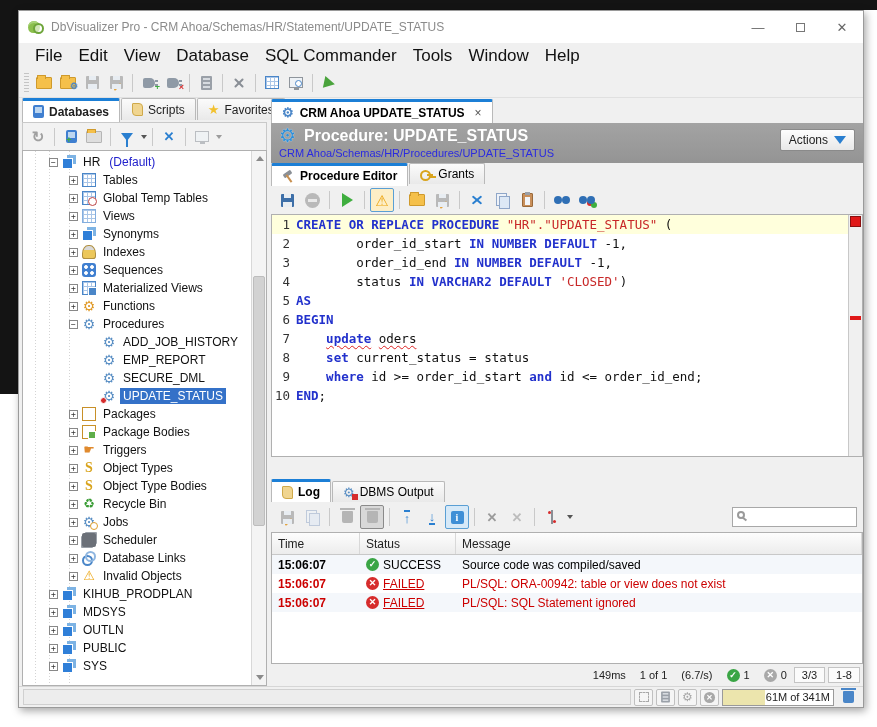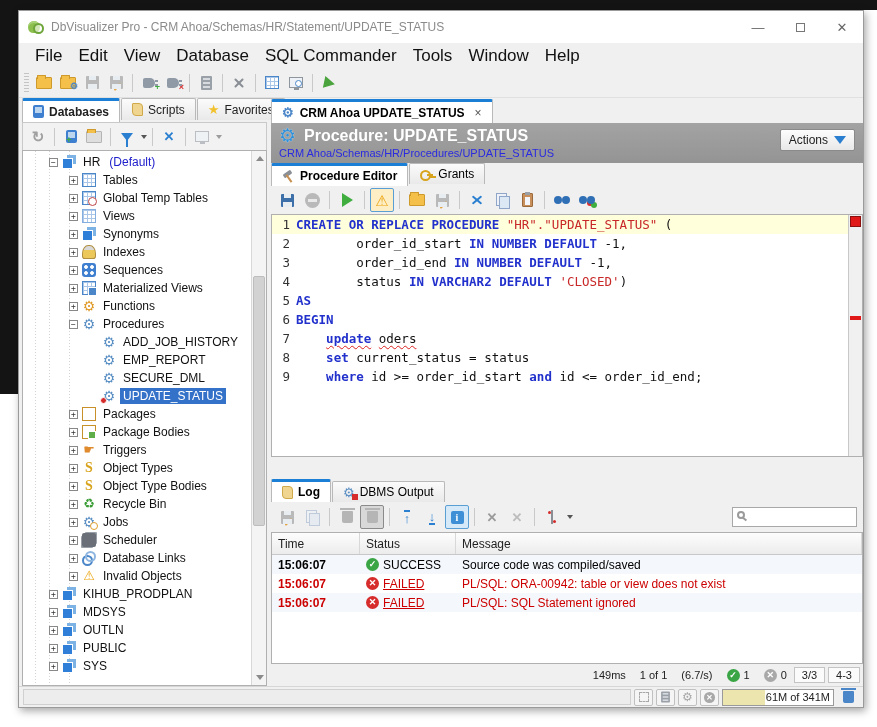--- a/index.html
+++ b/index.html
@@ -601,20 +601,21 @@
         <div class="code-area" id="code">
             <div class="cl hl"><span class="ln">1</span><span class="ct"><span class="k">CREATE OR REPLACE PROCEDURE </span><span class="s">"HR"."UPDATE_STATUS"</span><span class="p"> (</span></span></div>
             <div class="cl"><span class="ln">2</span><span class="ct"><span class="p">        order_id_start </span><span class="k">IN NUMBER DEFAULT</span><span class="p"> -1,</span></span></div>
             <div class="cl"><span class="ln">3</span><span class="ct"><span class="p">        order_id_end </span><span class="k">IN NUMBER DEFAULT</span><span class="p"> -1,</span></span></div>
             <div class="cl"><span class="ln">4</span><span class="ct"><span class="p">        status </span><span class="k">IN VARCHAR2 DEFAULT</span><span class="p"> </span><span class="s">'CLOSED'</span><span class="p">)</span></span></div>
             <div class="cl"><span class="ln">5</span><span class="ct"><span class="k">AS</span></span></div>
             <div class="cl"><span class="ln">6</span><span class="ct"><span class="k">BEGIN</span></span></div>
             <div class="cl"><span class="ln">7</span><span class="ct"><span class="p">    </span><span class="k u">update</span><span class="p"> </span><span class="p u">oders</span></span></div>
             <div class="cl"><span class="ln">8</span><span class="ct"><span class="p">    </span><span class="k">set</span><span class="p"> current_status = status</span></span></div>
             <div class="cl"><span class="ln">9</span><span class="ct"><span class="p">    </span><span class="k">where</span><span class="p"> id &gt;= order_id_start </span><span class="k">and</span><span class="p"> id &lt;= order_id_end;</span></span></div>
+            <div class="cl"><span class="ln">10</span><span class="ct"><span class="k">END</span><span class="p">;</span></span></div>
           </div>
         <div class="err-stripe">
           <span class="err-top"></span>
           <span class="err-mark"></span>
         </div>
       </div>
 
       <div class="ed-status">
         <span class="stbox">1:1 [1]</span>
         <span class="stbox">INS</span>
@@ -720,21 +721,21 @@
         <span class="lf-cell">(6.7/s)</span>
         <span class="lf-cell">
           <span class="okcirc">✓</span>
           <span>1</span>
         </span>
         <span class="lf-cell">
           <span class="xcirc gray">✕</span>
           <span>0</span>
         </span>
         <span class="lf-box">3/3</span>
-        <span class="lf-box">4-3</span>
+        <span class="lf-box">1-8</span>
       </div>
     </div>
   </div>
 
   <div class="statusbar">
     <span class="sb-msg"></span>
     <span class="sb-btn">
         <span class="sb-expand"></span>
       </span>
     <span class="sb-btn">

